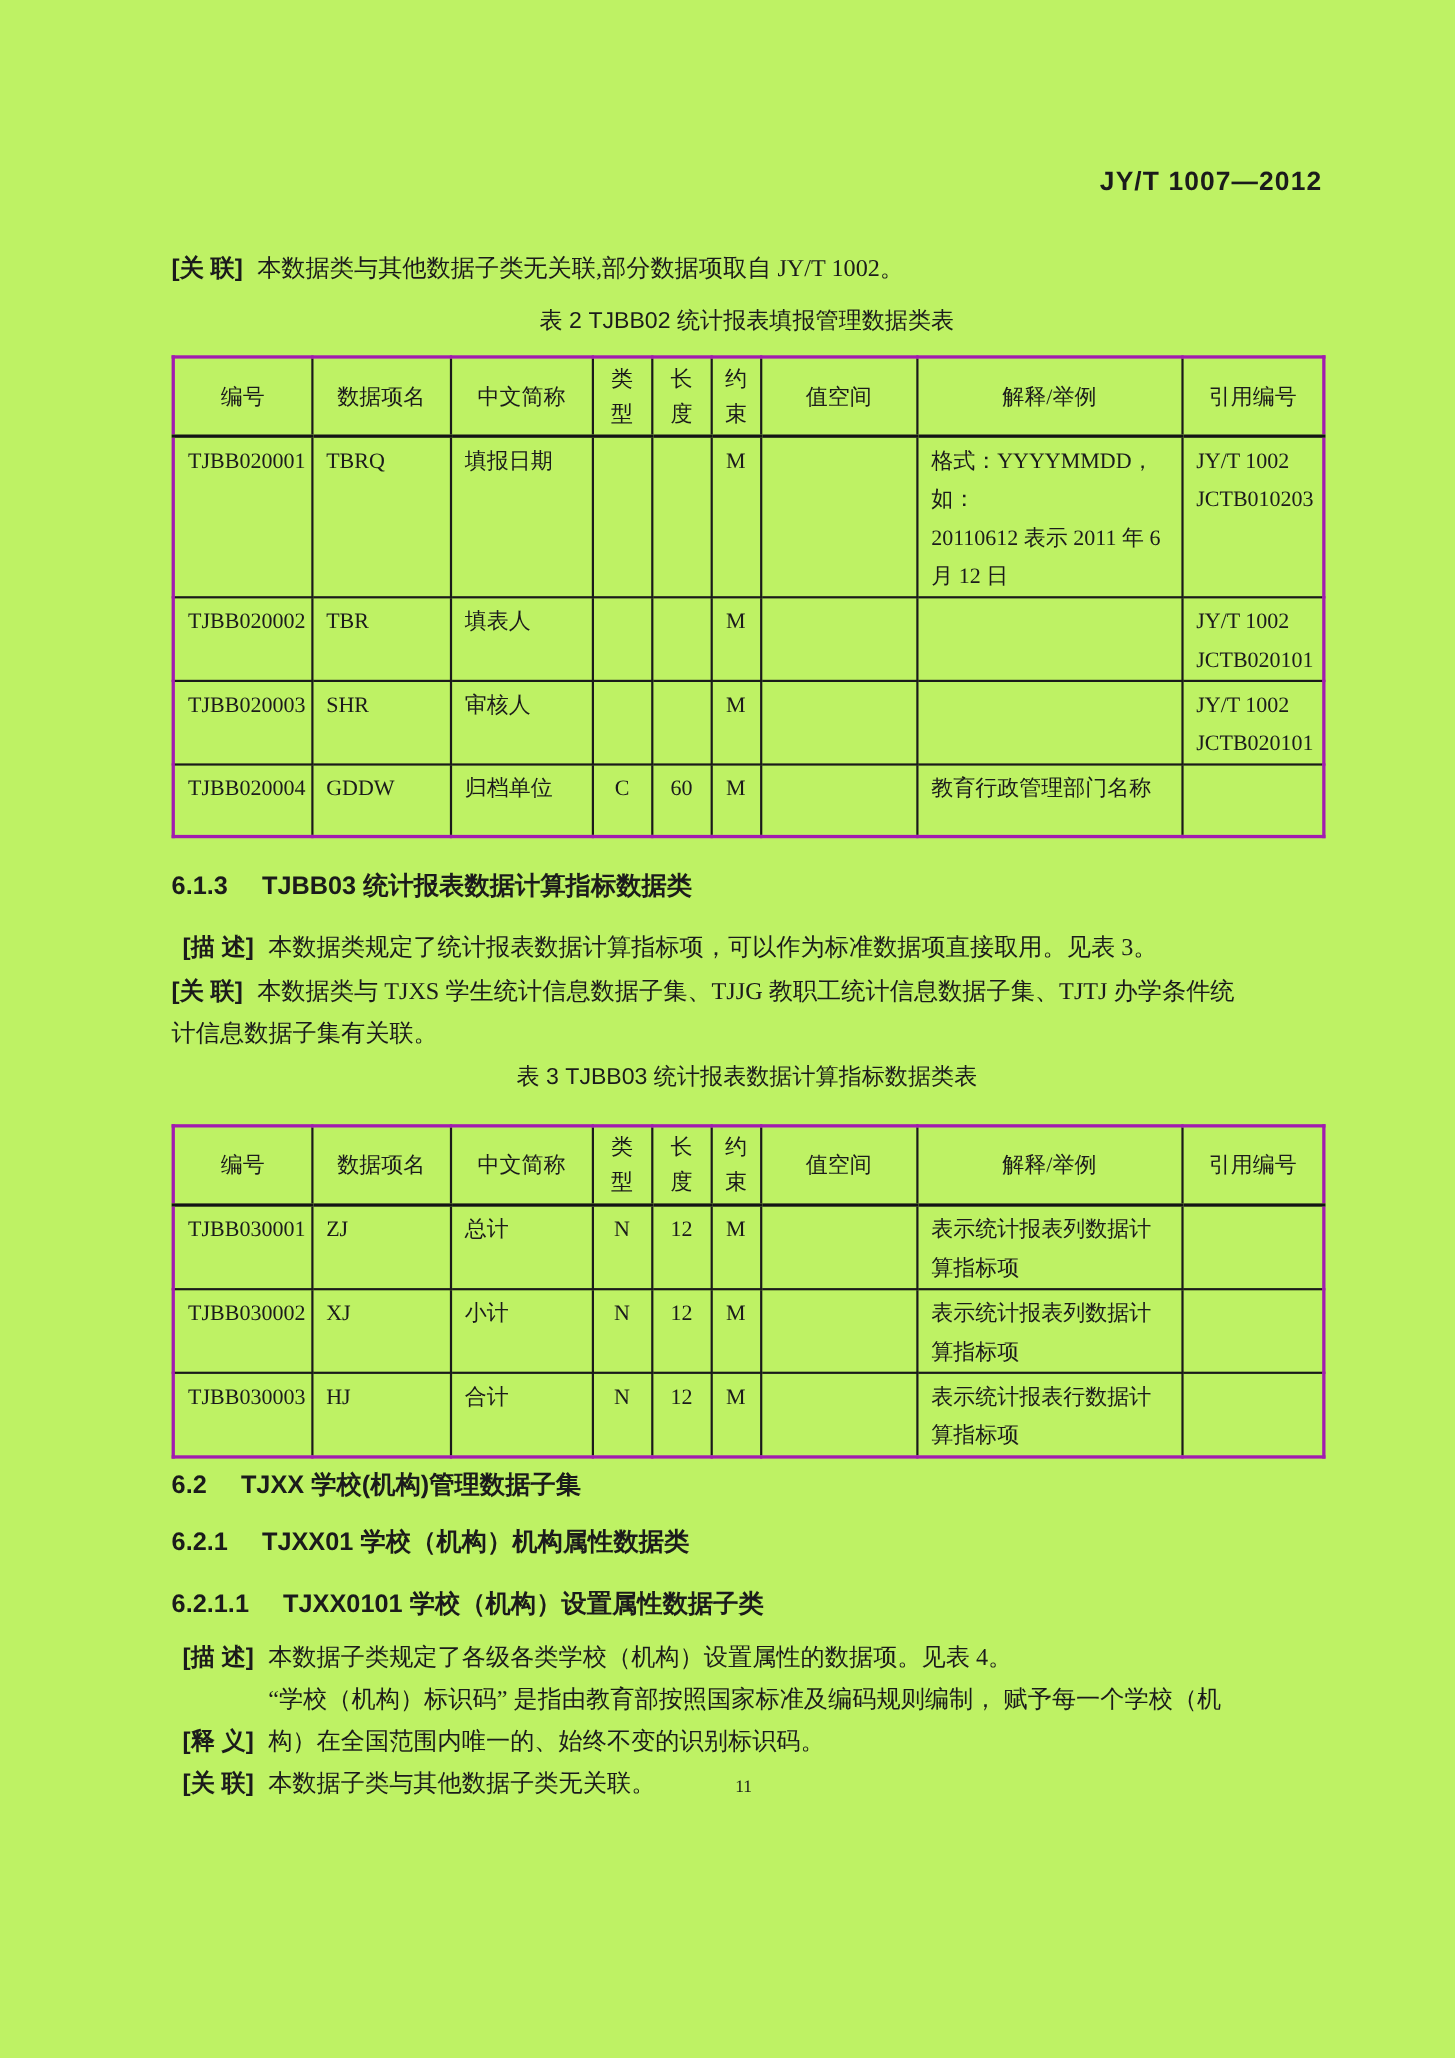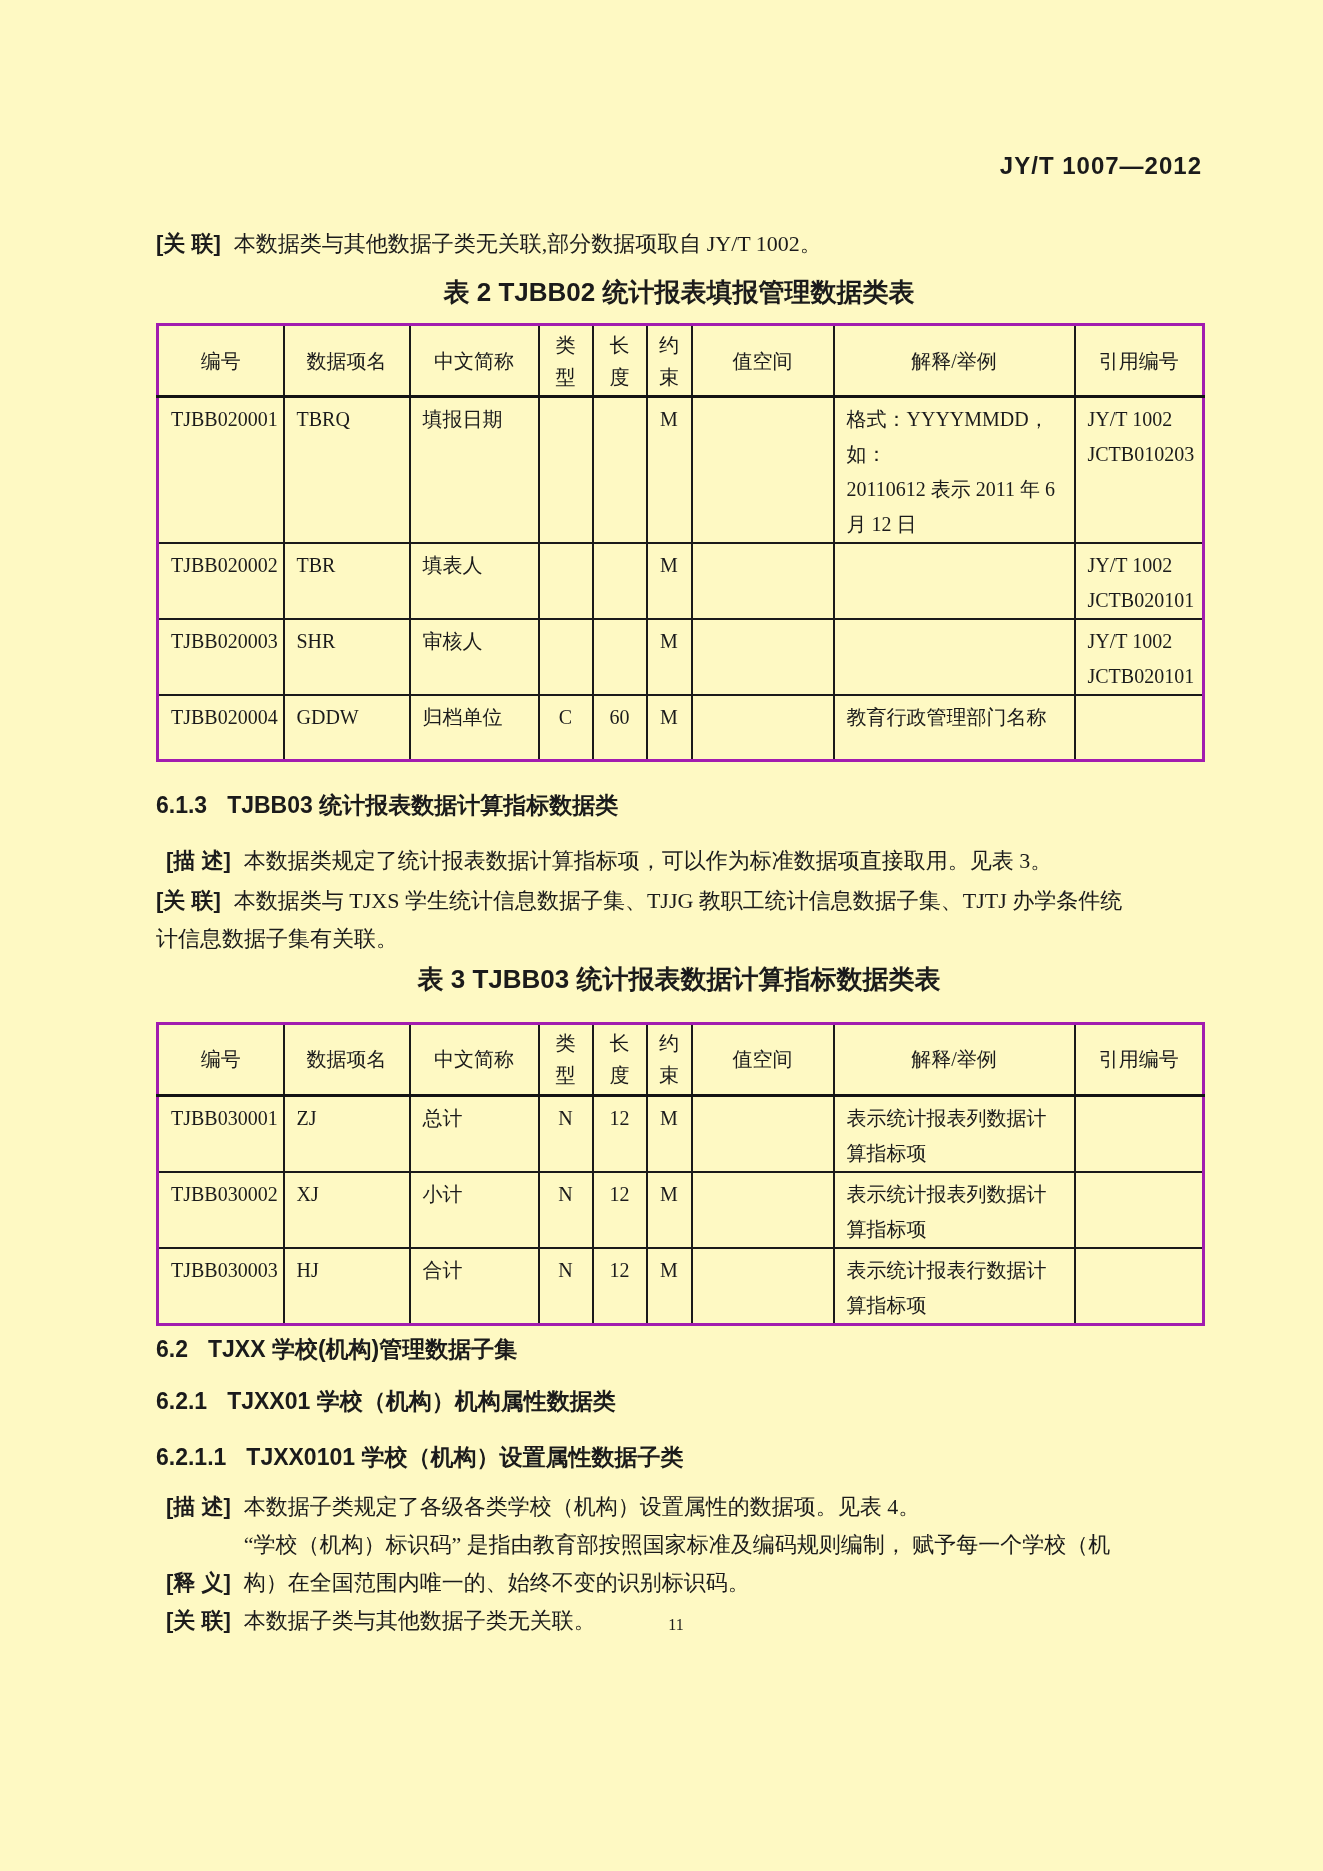--- a/index.html
+++ b/index.html
@@ -1,20 +1,20 @@
 <!DOCTYPE html>
 <html><head>
 <meta charset="utf-8">
 <style>
   * { margin:0; padding:0; box-sizing:border-box; }
   html,body { background:#9a9a9a; }
   .page {
     position:relative;
     width:1323px; height:1871px;
-    background:#fef9c3;
+    background:#bef264;
     color:#1b1b1b;
     font-family:"Liberation Serif", serif;
     overflow:hidden;
     margin:0 auto;
   }
   .content {
     position:absolute;
     left:156px; top:0;
     width:1046px;
   }
@@ -42,33 +42,34 @@
   }
   .para.indent { padding-left:10px; }
   .para.hanging { display:flex; align-items:flex-end; }
   .para.hanging .tag { flex:none; }
   .para.hanging .ptext { white-space:pre-line; }
   .intro-para { margin-top:48px; line-height:34px; }
   
   .tbl-title {
     text-align:center;
     font-family:"Liberation Sans", sans-serif;
-    font-weight:700;
-    font-size:26px;
+    font-weight:400;
+    font-size:21px;
     line-height:30px;
   }
   .tbl-title-2 { margin-top:16px; }
   .tbl-title-3 { margin-top:6px; }
   
   .sec {
     font-family:"Liberation Sans", sans-serif;
     font-weight:700;
     font-size:23px;
     line-height:30px;
     display:flex;
+    gap:11px;
   }
   .sec .sec-num { flex:none; margin-right:20px; }
   .sec-613 { margin-top:28px; }
   .sec-62  { margin-top:8px; }
   .sec-621 { margin-top:22px; }
   .sec-6211{ margin-top:26px; }
   .para-613-desc { margin-top:22px; }
   .para-613-rel  { margin-top:2px; }
   .para-6211-desc{ margin-top:16px; }
   

